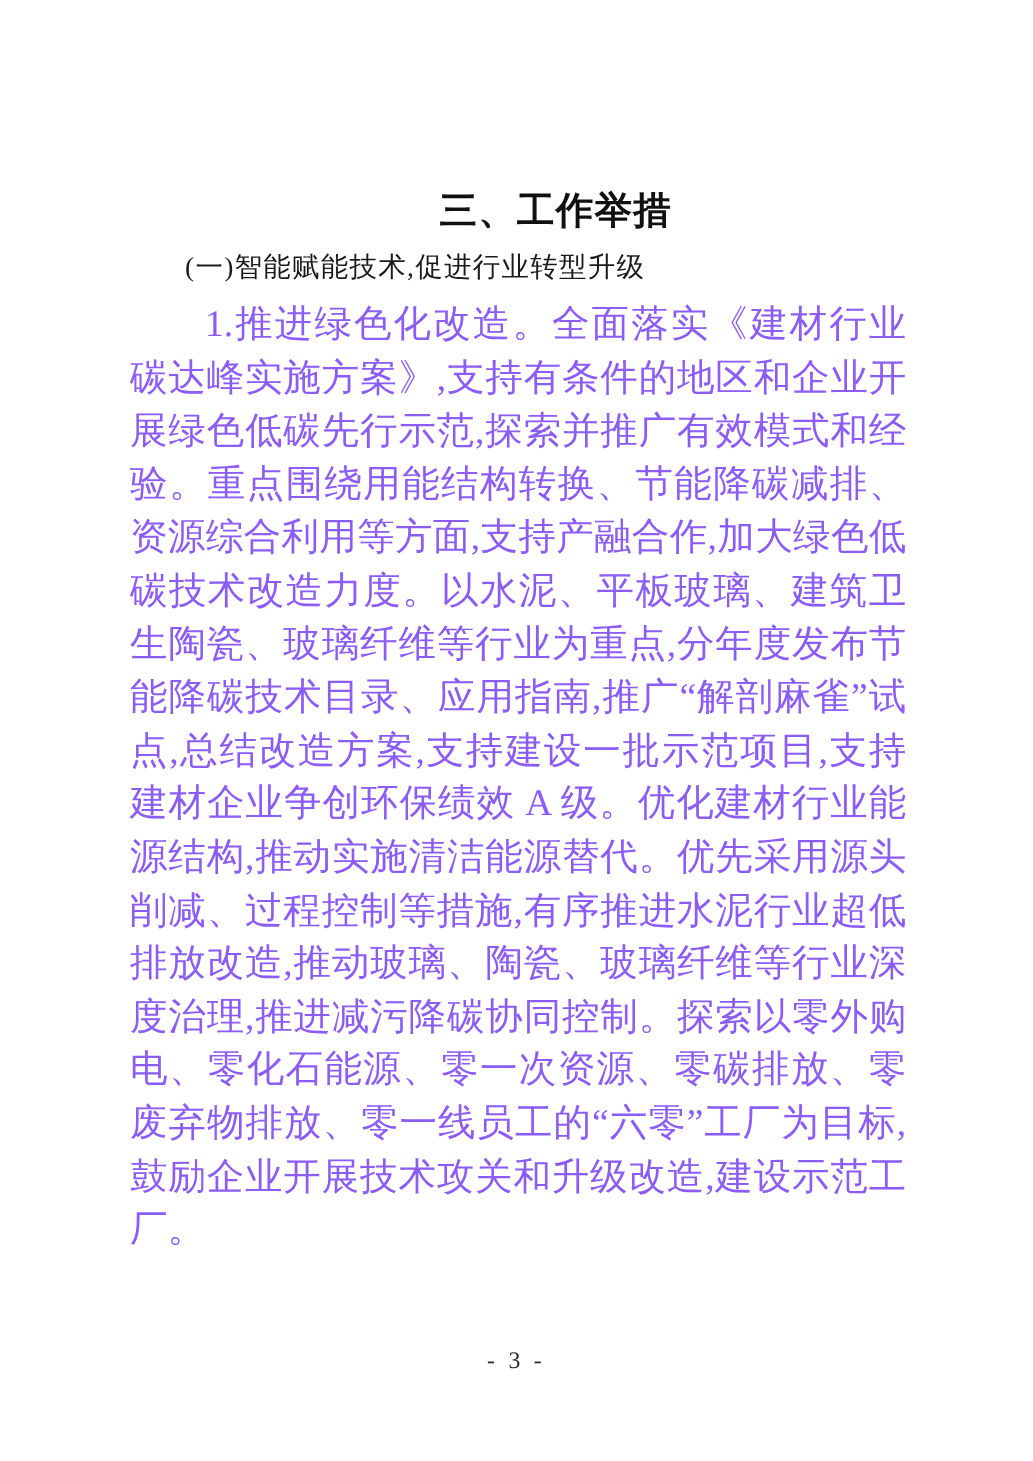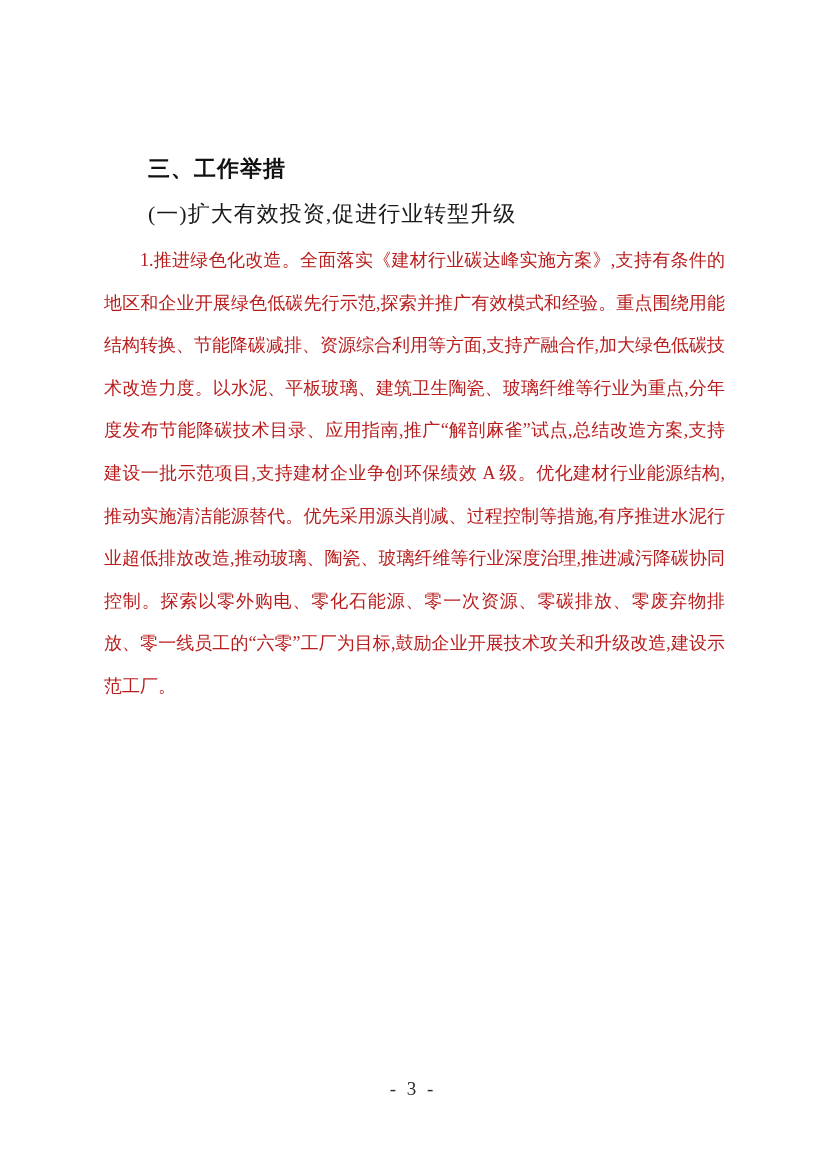--- a/index.html
+++ b/index.html
@@ -18,46 +18,47 @@
   }
   .content {
     position: absolute;
     left: 104px;
     top: 147px;
     width: 621px;
   }
   .section-heading {
     font-family: "Liberation Sans", sans-serif;
     font-weight: bold;
-    font-size: 22px;
+    font-size: 30px;
     line-height: 44px;
     color: #111111;
     text-indent: 2em;
     letter-spacing: 1px;
     margin-bottom: 1px;
+    text-align: center;
   }
   .subsection-heading {
     font-family: "Liberation Serif", serif;
     font-weight: 500;
     font-size: 22px;
     line-height: 44px;
     color: #1a1a1a;
     text-indent: 2em;
     letter-spacing: 1px;
     margin-bottom: 3px;
     white-space: nowrap;
   }
   .body-para {
     font-family: "Liberation Serif", serif;
-    font-size: 18px;
+    font-size: 30px;
     line-height: 42.6px;
     text-align: justify;
     text-justify: inter-ideograph;
     text-indent: 2em;
-    color: #b91c1c;
+    color: #8b5cf6;
   }
   .footer {
     position: absolute;
     left: 0;
     top: 1078px;
     width: 100%;
     text-align: center;
   }
   .page-number {
     font-family: "Liberation Serif", serif;
@@ -65,19 +66,19 @@
     letter-spacing: 3px;
     color: #2a2a2a;
   }
 </style>
 </head>
 <body>
 
 <div class="page">
   <div class="content">
     <div class="section-heading">三、工作举措</div>
-    <div class="subsection-heading">(一)扩大有效投资,促进行业转型升级</div>
+    <div class="subsection-heading">(一)智能赋能技术,促进行业转型升级</div>
     <p class="body-para">1.推进绿色化改造。全面落实《建材行业碳达峰实施方案》,支持有条件的地区和企业开展绿色低碳先行示范,探索并推广有效模式和经验。重点围绕用能结构转换、节能降碳减排、资源综合利用等方面,支持产融合作,加大绿色低碳技术改造力度。以水泥、平板玻璃、建筑卫生陶瓷、玻璃纤维等行业为重点,分年度发布节能降碳技术目录、应用指南,推广“解剖麻雀”试点,总结改造方案,支持建设一批示范项目,支持建材企业争创环保绩效 A 级。优化建材行业能源结构,推动实施清洁能源替代。优先采用源头削减、过程控制等措施,有序推进水泥行业超低排放改造,推动玻璃、陶瓷、玻璃纤维等行业深度治理,推进减污降碳协同控制。探索以零外购电、零化石能源、零一次资源、零碳排放、零废弃物排放、零一线员工的“六零”工厂为目标,鼓励企业开展技术攻关和升级改造,建设示范工厂。</p>
   </div>
   <div class="footer">
     <span class="page-number">- 3 -</span>
   </div>
 </div>
 
 </body></html>

